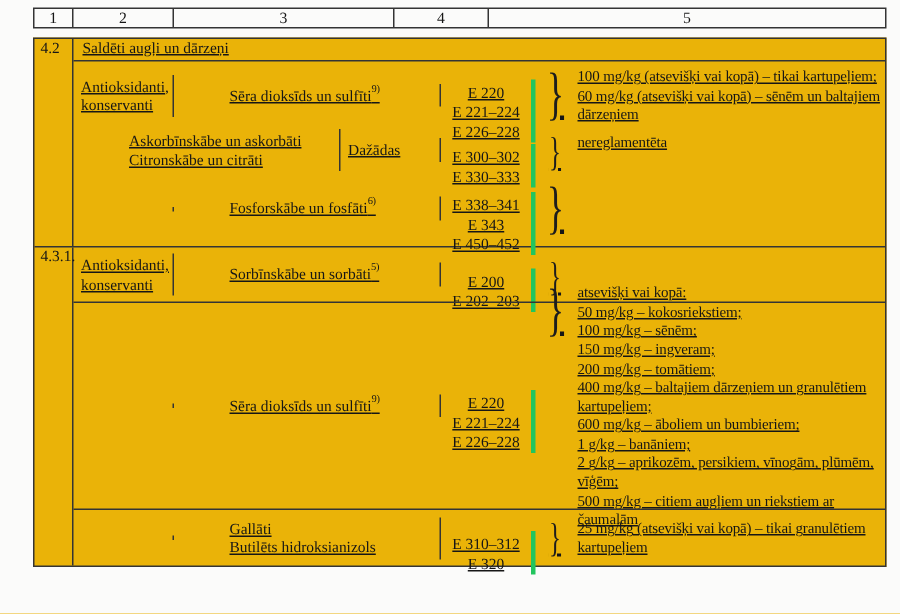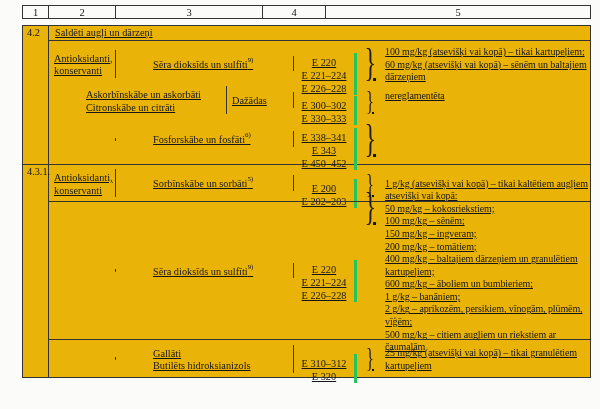--- a/index.html
+++ b/index.html
@@ -127,21 +127,20 @@
         <div class="seccontent">
 
           <div class="row r-431a">
             <div class="cell c2 pre">Antioksidanti,
 konservanti</div>
             <div class="cell c3"><span class="pre">Sorbīnskābe un sorbāti</span><sup class="fn">5)</sup></div>
             <div class="cell c4 pre">E 200
 E 202–203</div>
             <div class="cell c5">
               <span class="brace b2">}</span>
-              <div class="limit pre" style="padding-top:6px;">1 g/kg (atsevišķi vai kopā) – tikai kaltētiem augļiem</div>
             </div>
           </div>
 
           <div class="row r-431b line-top">
             <div class="cell c2 pre"></div>
             <div class="cell c3"><span class="pre">Sēra dioksīds un sulfīti</span><sup class="fn">9)</sup></div>
             <div class="cell c4 pre">E 220
 E 221–224
 E 226–228</div>
             <div class="cell c5">

